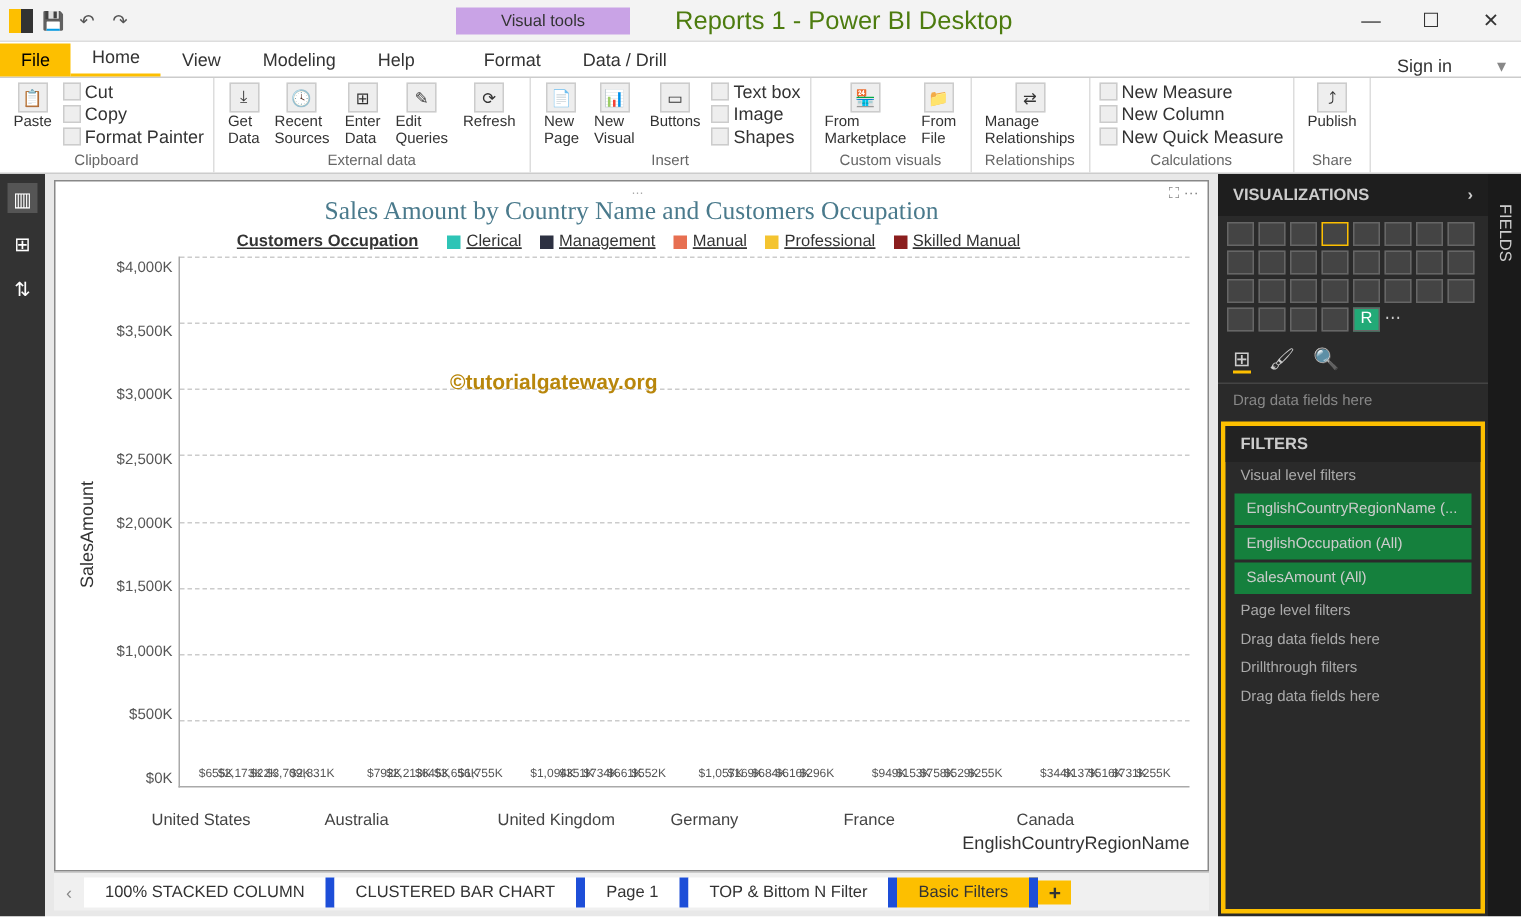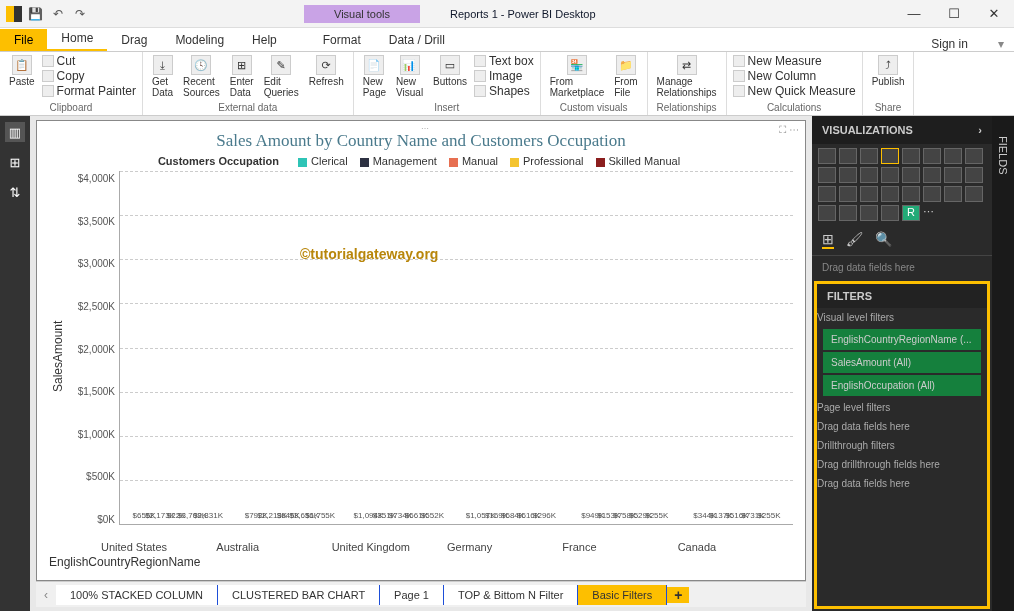--- a/index.html
+++ b/index.html
@@ -4,21 +4,21 @@
 <style>
 * { box-sizing: border-box; margin: 0; padding: 0; font-family: "Segoe UI", Tahoma, sans-serif; }
 body { width: 1014px; height: 611px; overflow: hidden; background: #fff; font-size: 12px; color: #333; }
 
 
 .titlebar { height: 28px; background: #f3f3f3; display: flex; align-items: center; border-bottom: 1px solid #ddd; }
 .titlebar .qat { display: flex; gap: 6px; padding: 0 6px; align-items: center; }
 .titlebar .qat-icon { width: 16px; height: 16px; display: flex; align-items: center; justify-content: center; font-size: 12px; color: #555; }
 .titlebar .logo { width: 16px; height: 16px; background: linear-gradient(to right, #fdbf00 50%, #333 50%); }
 .titlebar .vt { margin-left: 210px; background: #c9a3e6; padding: 3px 30px; font-size: 11px; }
-.titlebar .title { margin-left: 30px; font-size: 11px; color: #0f172a; }
+.titlebar .title { margin-left: 30px; font-size: 17px; color: #4d7c0f; }
 .titlebar .spacer { flex: 1; }
 .titlebar .win { display: flex; }
 .titlebar .win div { width: 40px; height: 28px; display: flex; align-items: center; justify-content: center; font-size: 13px; color: #333; }
 
 
 .menu { height: 24px; background: #fff; display: flex; align-items: flex-end; border-bottom: 1px solid #ccc; }
 .menu .tab { padding: 4px 14px; font-size: 12px; color: #333; }
 .menu .tab.file { background: #fdbf00; color: #000; }
 .menu .tab.active { border-bottom: 2px solid #fdbf00; }
 .menu .signin { margin-left: auto; margin-right: 30px; font-size: 12px; }
@@ -40,56 +40,56 @@
 .leftbar div { width: 20px; height: 20px; color: #fff; display:flex;align-items:center;justify-content:center;font-size:13px; }
 .leftbar .sel { background: #555; }
 
 .canvas { flex: 1; background: #e8e8e8; padding: 4px 6px; display:flex; flex-direction:column; }
 .report { flex: 1; background: #fff; border: 1px solid #888; position: relative; padding: 6px 12px; }
 .report .handles { position:absolute; top:3px; left:50%; width:20px; height:6px; color:#aaa; font-size:8px; }
 .report .corner { position:absolute; top:3px; right:6px; font-size:10px; color:#888; }
 .ctitle { text-align: center; color: #4a7a8c; font-family: Georgia, serif; font-size: 17px; margin: 4px 0; }
 .legend { text-align: center; font-size: 11px; margin-bottom: 4px; }
 .legend .t { font-weight: bold; }
-.legend span { margin: 0 4px; }
+.legend span { margin: 0 4px; text-decoration: underline; }
 .sw { display: inline-block; width: 9px; height: 9px; vertical-align: middle; margin-right: 2px; }
 
 .chart { display: flex; height: 370px; }
 .ylabel { writing-mode: vertical-rl; transform: rotate(180deg); text-align: center; font-size: 12px; padding: 2px; }
 .yaxis { display: flex; flex-direction: column; justify-content: space-between; font-size: 10px; color: #555; text-align: right; width: 52px; padding: 2px 4px 16px 0; }
 .plot { flex: 1; position: relative; border-left: 1px solid #aaa; border-bottom: 1px solid #aaa; margin-bottom: 16px; }
 .grid { position:absolute; left:0; right:0; border-top:1px dashed #ccc; }
 .groups { position:absolute; inset:0; display:flex; justify-content: space-around; align-items: flex-end; }
 .group { flex:1; display:flex; align-items:flex-end; justify-content:center; gap:2px; position:relative; }
 .bar { width: 14px; position: relative; }
 .bar .vl { position:absolute; top:-13px; left:50%; transform:translateX(-50%); font-size:8px; white-space:nowrap; color:#555; }
 .xlabels { display:flex; margin-left:52px; }
 .xlabels > div { flex:1; font-size:11px; color:#444; }
-.xlabel { text-align:left; font-size:12px; margin-top:2px; }
+.xlabel { text-align:right; font-size:12px; margin-top:2px; }
 .watermark { position:absolute; left:300px; top:246px; color:#b8860b; font-size:14px; font-weight:bold; z-index:10; }
 
 
 .ptabs { height: 26px; display:flex; align-items:center; background:#f0f0f0; border-top:1px solid #ccc; }
 .ptabs .nav { width:20px; text-align:center; color:#888; }
-.ptabs .pt { padding:4px 14px; font-size:11px; border-right:1px solid #1d4ed8; background:#fff; }
+.ptabs .pt { padding:4px 14px; font-size:11px; border-right:6px solid #1d4ed8; background:#fff; }
 .ptabs .pt.active { background:#fdbf00; }
 .ptabs .add { width:22px; text-align:center; background:#fdbf00; font-size:14px; font-weight:bold; }
 
 
 .right { width: 180px; background: #2a2a2a; color: #ccc; display:flex; flex-direction:column; font-size:11px; border: 2px solid #fdbf00; border-width: 0 0 0 0; }
 .right .hdr { padding: 8px 10px; font-weight: bold; background:#1e1e1e; display:flex; justify-content:space-between;text-align:center; }
 .vizgrid { display:flex; flex-wrap:wrap; padding: 4px 6px; gap:3px; }
 .vizgrid div { width:18px; height:16px; background:#444; border:1px solid #666; }
 .vizgrid .sel { border:1px solid #fdbf00; }
 .formatbar { display:flex; gap:12px; padding:6px 10px; border-bottom:1px solid #444; }
 .formatbar span { font-size:14px; }
 .dropzone { padding:6px 10px; color:#888; font-size:10px; }
 .filters-box { border: 3px solid #fdbf00; margin: 2px; flex:1; }
 .fhdr { padding:6px 10px; font-weight:bold; background:#222; }
-.fsec { padding:4px 0; color:#aaa; font-size:10px; }
+.fsec { padding:4px 10px; color:#aaa; font-size:10px; }
 .fitem { padding:5px 8px; background:#15803d; margin:2px 6px; font-size:10px; }
 
 .fields-tab { width:22px; background:#1a1a1a; display:flex; align-items:flex-start; justify-content:center; padding-top:20px; }
 .fields-tab span { writing-mode:vertical-rl; font-size:11px; color:#ccc; }
 </style>
 </head>
 <body>
 
 <div class="titlebar">
   <div class="qat">
@@ -104,21 +104,21 @@
   <div class="win">
     <div>—</div>
     <div>☐</div>
     <div>✕</div>
   </div>
 </div>
 
 <div class="menu">
   <div class="tab file">File</div>
   <div class="tab active">Home</div>
-  <div class="tab">Drag</div>
+  <div class="tab">View</div>
   <div class="tab">Modeling</div>
   <div class="tab">Help</div>
   <div class="tab" style="margin-left:18px">Format</div>
   <div class="tab">Data / Drill</div>
   <div class="signin">Sign in</div>
   <div style="margin-right:10px;color:#888">▾</div>
 </div>
 
 <div class="ribbon">
   <div class="rgroup">
@@ -467,26 +467,25 @@
     <div class="formatbar">
       <span style="border-bottom:2px solid #fdbf00">⊞</span>
       <span>🖌</span>
       <span>🔍</span>
     </div>
     <div class="dropzone">Drag data fields here</div>
     <div class="filters-box">
       <div class="fhdr">FILTERS</div>
       <div class="fsec">Visual level filters</div>
       <div class="fitem">EnglishCountryRegionName (...</div>
+      <div class="fitem">EnglishOccupation (All)</div>
       <div class="fitem">SalesAmount (All)</div>
-      <div class="fitem">EnglishOccupation (All)</div>
       <div class="fsec">Page level filters</div>
       <div class="fsec">Drag data fields here</div>
       <div class="fsec">Drillthrough filters</div>
-      <div class="fsec">Drag drillthrough fields here</div>
       <div class="fsec">Drag data fields here</div>
     </div>
   </div>
 
   <div class="fields-tab">
     <span>FIELDS</span>
   </div>
 </div>
 
 </body></html>

